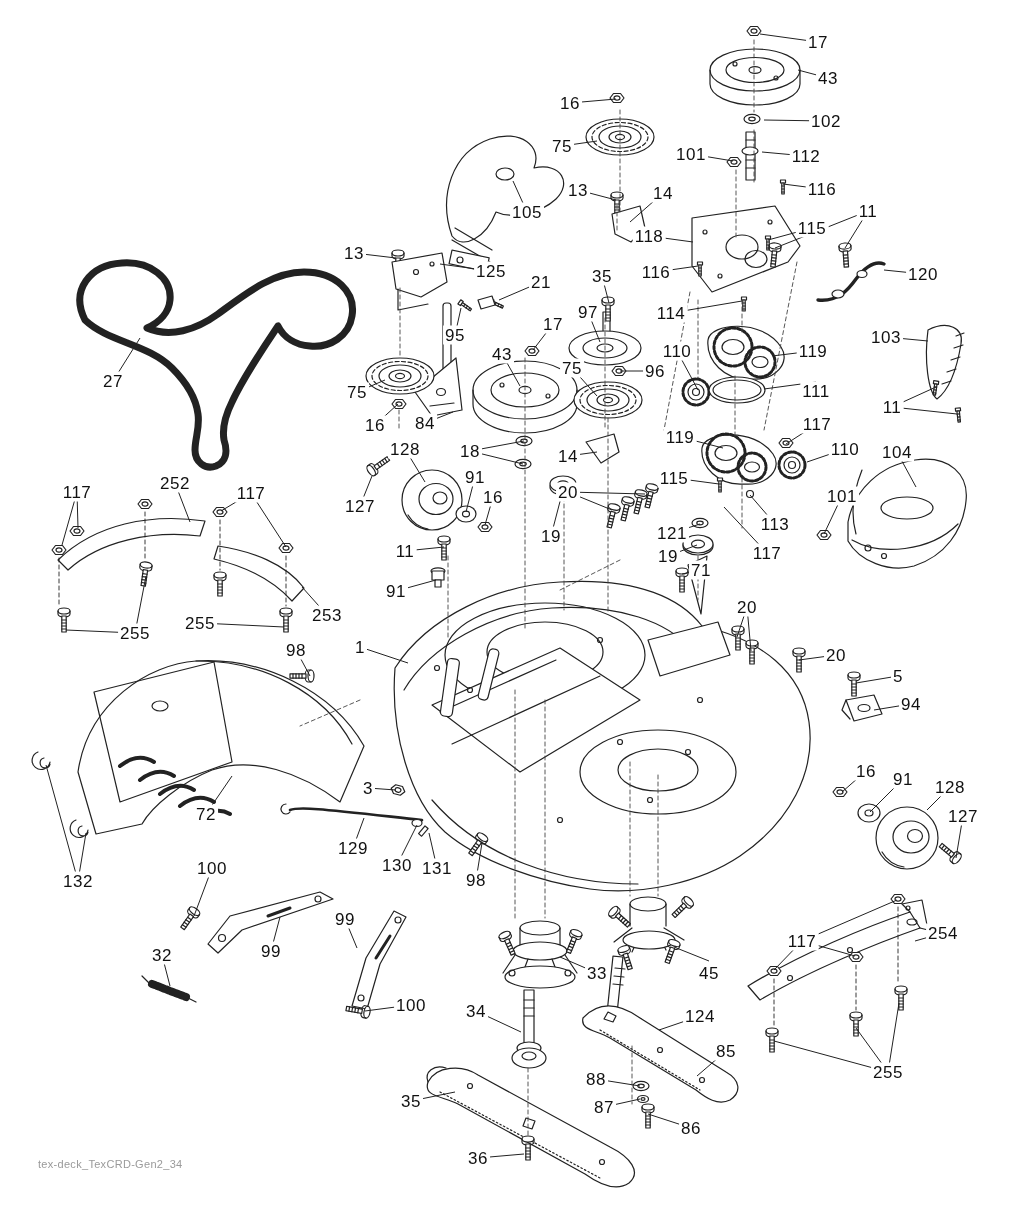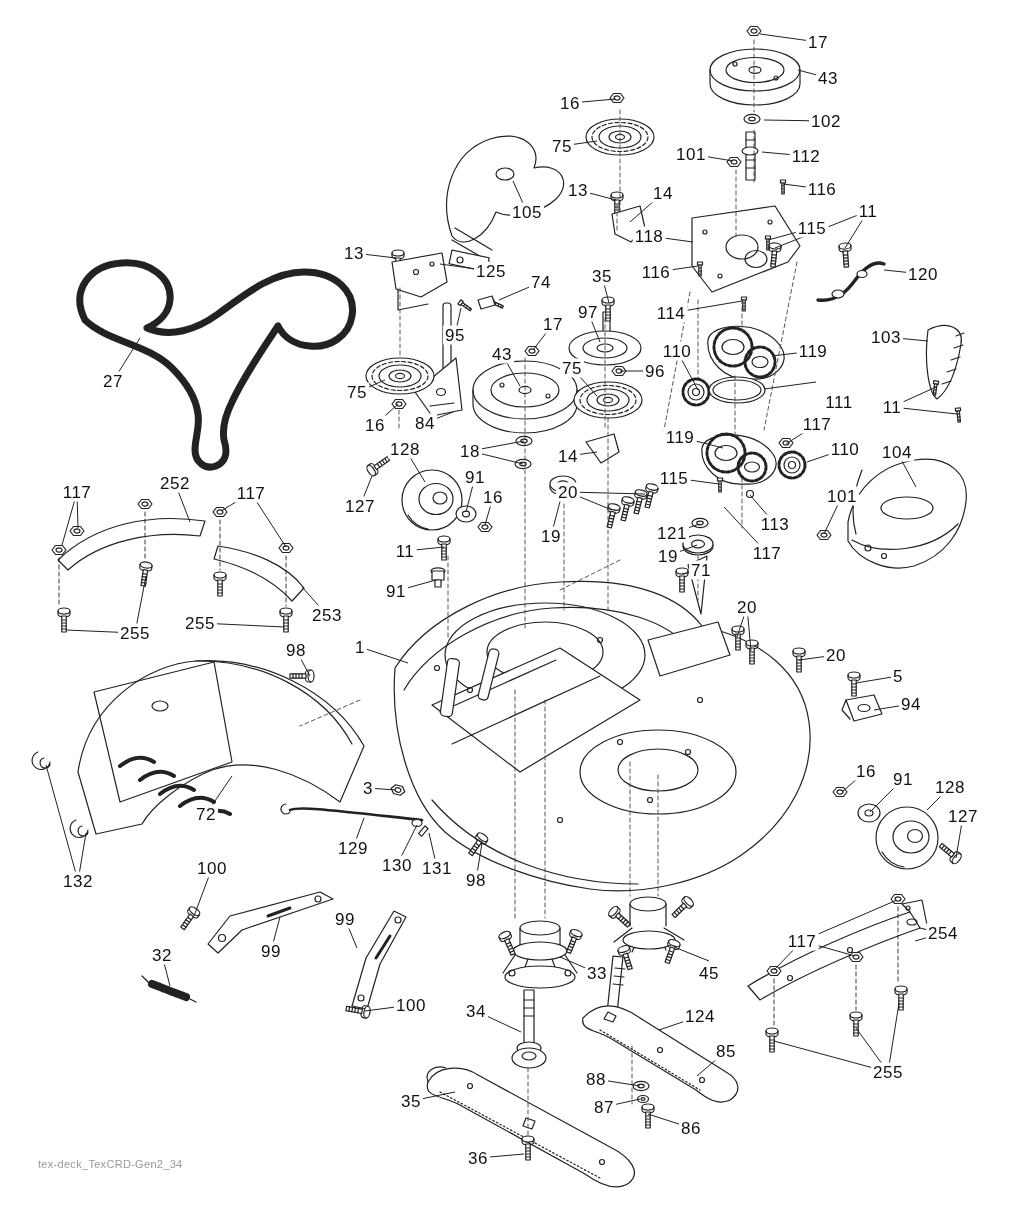--- a/index.html
+++ b/index.html
@@ -556,32 +556,32 @@
     <div class="callout" style="left: 649px; top: 236px;">118</div>
     <div class="callout" style="left: 656px; top: 272px;">116</div>
     <div class="callout" style="left: 923px; top: 274px;">120</div>
     <div class="callout" style="left: 570px; top: 103px;">16</div>
     <div class="callout" style="left: 562px; top: 146px;">75</div>
     <div class="callout" style="left: 527px; top: 212px;">105</div>
     <div class="callout" style="left: 578px; top: 190px;">13</div>
     <div class="callout" style="left: 663px; top: 193px;">14</div>
     <div class="callout" style="left: 354px; top: 253px;">13</div>
     <div class="callout" style="left: 491px; top: 271px;">125</div>
-    <div class="callout" style="left: 541px; top: 282px;">74</div>
+    <div class="callout" style="left: 541px; top: 282px;">21</div>
     <div class="callout" style="left: 602px; top: 276px;">35</div>
     <div class="callout" style="left: 588px; top: 312px;">97</div>
     <div class="callout" style="left: 671px; top: 313px;">114</div>
     <div class="callout" style="left: 455px; top: 335px;">95</div>
     <div class="callout" style="left: 553px; top: 324px;">17</div>
     <div class="callout" style="left: 502px; top: 354px;">43</div>
     <div class="callout" style="left: 572px; top: 368px;">75</div>
     <div class="callout" style="left: 655px; top: 371px;">96</div>
     <div class="callout" style="left: 677px; top: 351px;">110</div>
     <div class="callout" style="left: 813px; top: 351px;">119</div>
-    <div class="callout" style="left: 816px; top: 402px; margin-left: 23px;">111</div>
+    <div class="callout" style="left: 816px; top: 391px;">111</div>
     <div class="callout" style="left: 886px; top: 337px;">103</div>
     <div class="callout" style="left: 892px; top: 407px;">11</div>
     <div class="callout" style="left: 113px; top: 381px;">27</div>
     <div class="callout" style="left: 357px; top: 392px;">75</div>
     <div class="callout" style="left: 375px; top: 425px;">16</div>
     <div class="callout" style="left: 425px; top: 423px;">84</div>
     <div class="callout" style="left: 405px; top: 449px;">128</div>
     <div class="callout" style="left: 470px; top: 451px;">18</div>
     <div class="callout" style="left: 475px; top: 477px;">91</div>
     <div class="callout" style="left: 493px; top: 497px;">16</div>

